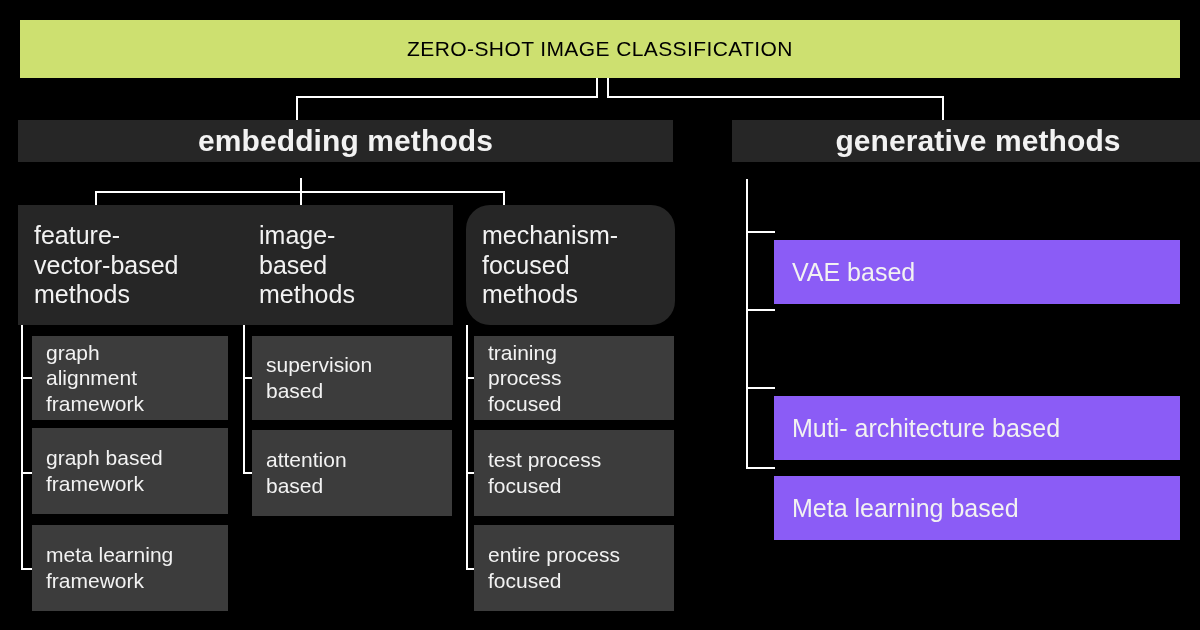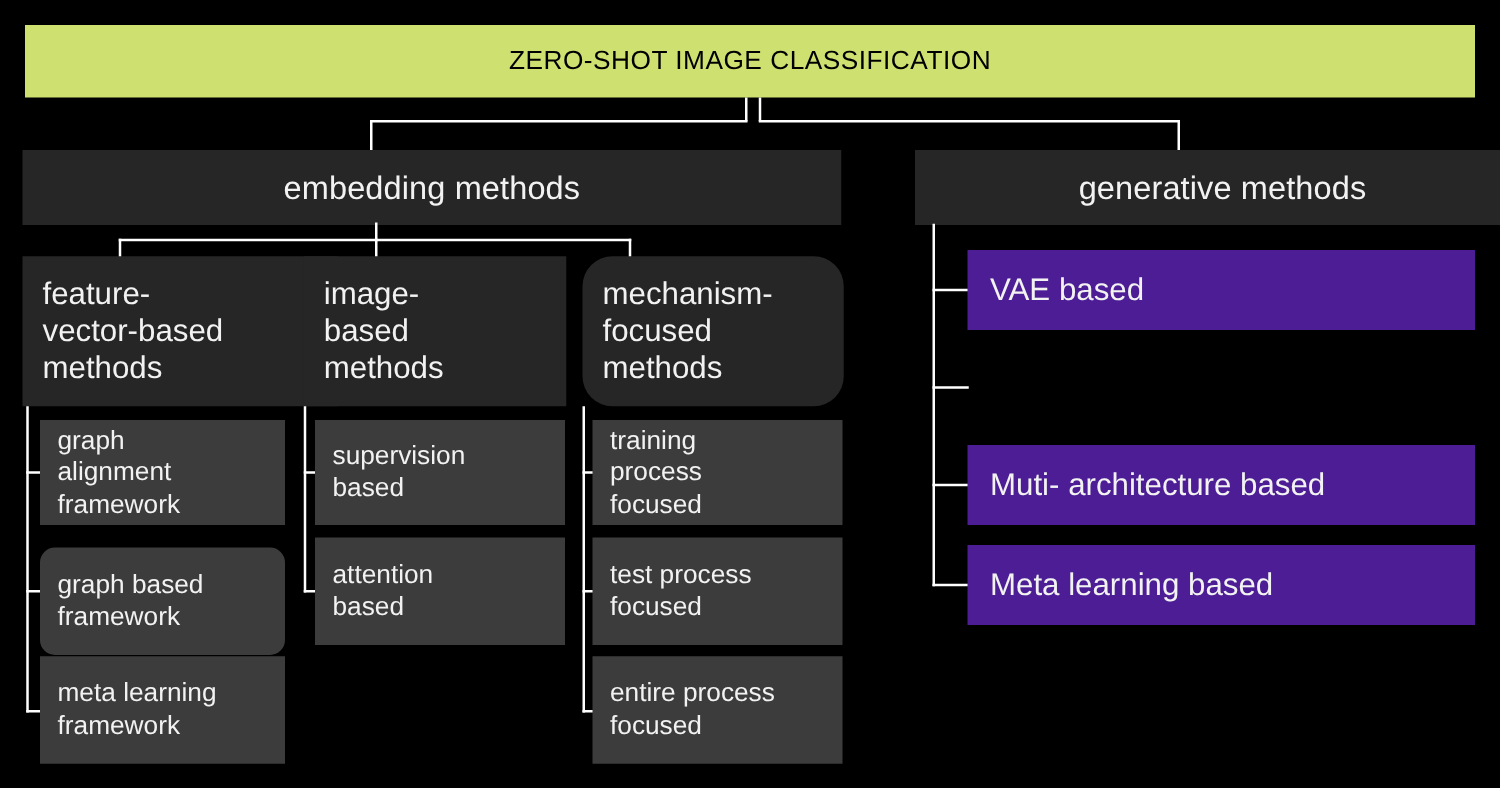--- a/index.html
+++ b/index.html
@@ -40,25 +40,25 @@
     height: 58px;
     background: #cde070;
     color: #000000;
     justify-content: center;
     font-size: 21px;
     font-weight: normal;
     letter-spacing: 0.4px;
   }
 
   .level1 {
-    height: 60px;
+    height: 42px;
     background: #262626;
     justify-content: center;
-    font-size: 26px;
-    font-weight: normal;
+    font-size: 30px;
+    font-weight: bold;
     letter-spacing: 0.1px;
   }
   #box-embedding { left: 18px;  top: 120px; width: 655px; }
   #box-generative { left: 688px; top: 120px; width: 492px; margin-left: 44px; }
 
   .level2 {
     top: 205px;
     height: 120px;
     background: #262626;
     align-items: flex-start;
@@ -74,35 +74,36 @@
   .leaf {
     background: #3c3c3c;
     font-size: 21px;
     line-height: 1.22;
     padding: 0 14px;
     font-weight: normal;
   }
 
   
   #leaf-space     { left: 32px; top: 336px; width: 196px; height: 84px; }
-  #leaf-graph     { left: 32px; top: 438px; width: 196px; height: 86px; border-radius: 12px; }
+  #leaf-graph     { left: 32px; top: 428px; width: 196px; height: 86px; }
   #leaf-meta      { left: 32px; top: 525px; width: 196px; height: 86px; }
   #leaf-supervision { left: 252px; top: 336px; width: 200px; height: 84px; }
   #leaf-attention   { left: 252px; top: 430px; width: 200px; height: 86px; }
   #leaf-training  { left: 474px; top: 336px; width: 200px; height: 84px; }
   #leaf-test      { left: 474px; top: 430px; width: 200px; height: 86px; }
   #leaf-entire    { left: 474px; top: 525px; width: 200px; height: 86px; }
 
   
   .gen-leaf {
     left: 774px;
     width: 406px;
-    background: #4c1d95;
+    background: #8b5cf6;
     font-size: 25px;
     padding: 0 18px;
+    margin-top: 40px;
   }
   #leaf-vae  { top: 200px; height: 64px; }
   #leaf-gan  { top: 278px; height: 64px; }
   #leaf-muti { top: 356px; height: 64px; }
   #leaf-metalearn { top: 436px; height: 64px; }
 
   
   .conn {
     position: absolute;
     background: #ffffff;

